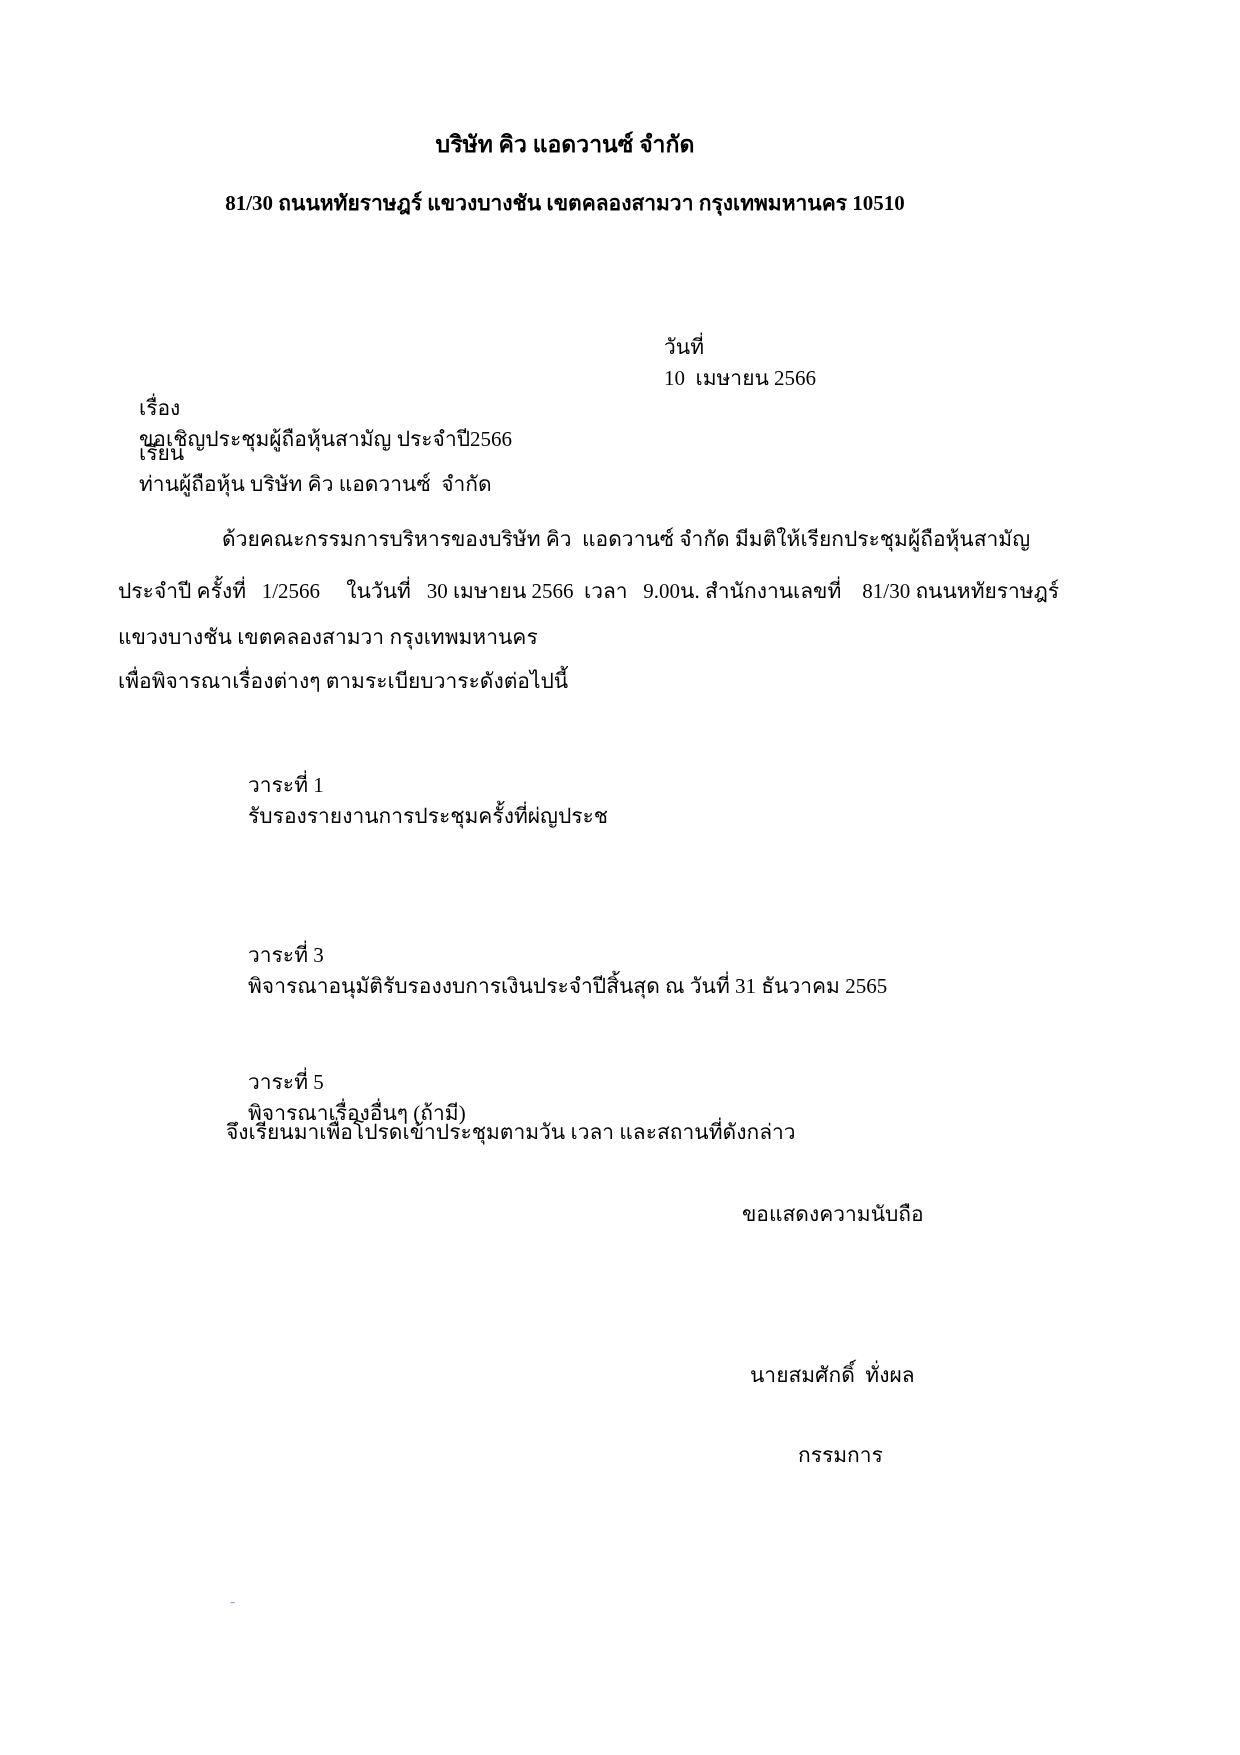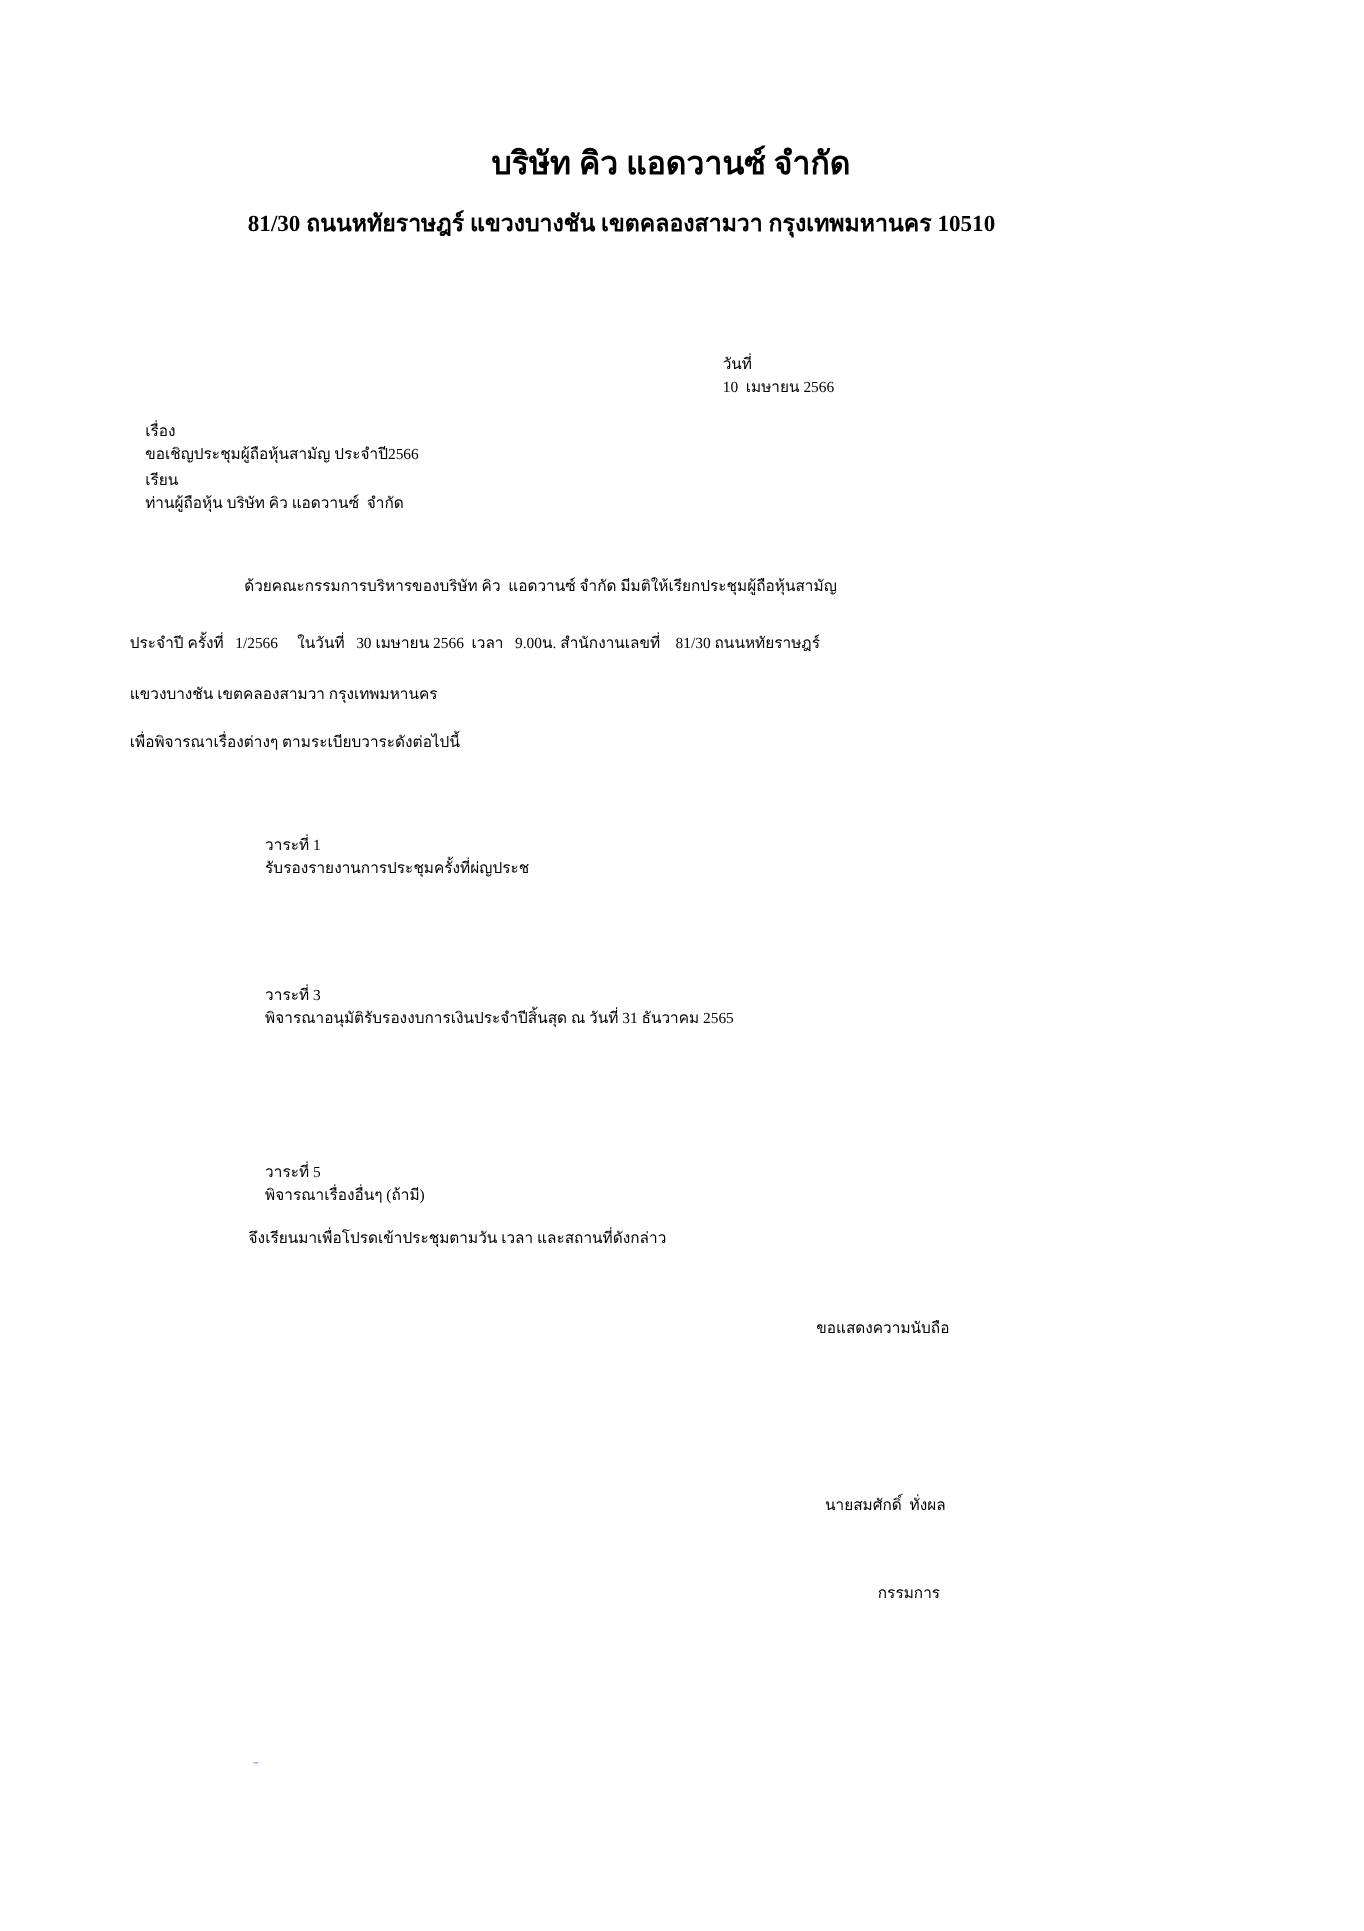--- a/index.html
+++ b/index.html
@@ -9,46 +9,46 @@
     width: 1240px;
     height: 1755px;
     background: #ffffff;
     font-family: "Liberation Serif", "DejaVu Serif", serif;
     color: #000000;
     overflow: hidden;
   }
   .line {
     position: absolute;
     white-space: pre;
-    font-size: 14px;
+    font-size: 21px;
     line-height: 1.45;
   }
   .centered {
     left: 0;
     width: 1130px;
     text-align: center;
     font-weight: bold;
   }
-  .doc-title { top: 128px; font-size: 29px; margin-left: 45px; }
+  .doc-title { top: 128px; font-size: 23px; }
   .doc-address { top: 188px; font-size: 21px; }
   .date-line { top: 302px; left: 643px; }
   .label-col { display: inline-block; }
   .subject-line { top: 363px; left: 118px; }
   .to-line { top: 408px; left: 118px; }
   .subject-line .label-col, .to-line .label-col { width: 79px; }
   .date-line .label-col { width: 77px; }
   .body-1 { top: 524px; left: 222px; }
   .body-2 { top: 576px; left: 118px; }
   .body-3 { top: 622px; left: 118px; }
   .body-4 { top: 666px; left: 118px; }
   .agenda-row { left: 227px; }
   .agenda-row .label-col { width: 93px; }
   .agenda-1 { top: 740px; }
   .agenda-2 { top: 817px; }
-  .agenda-3 { top: 876px; }
+  .agenda-3 { top: 910px; }
   .agenda-4 { top: 964px; }
   .agenda-5 { top: 1037px; }
   .closing-line { top: 1117px; left: 226px; }
   .respect-line { top: 1199px; left: 742px; }
   .signer-name { top: 1360px; left: 750px; }
   .signer-title { top: 1440px; left: 798px; }
   .artifact-dash {
     top: 1590px; left: 230px;
     color: #8faadc;
     font-size: 16px;

